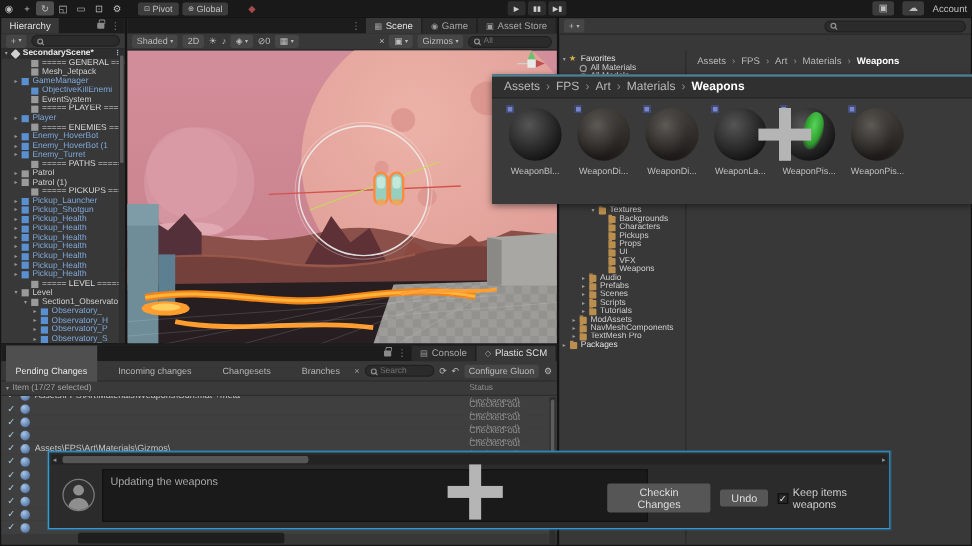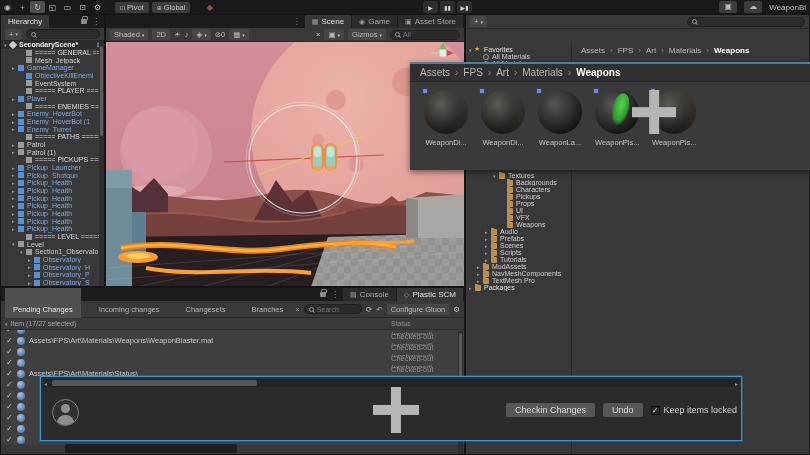--- a/index.html
+++ b/index.html
@@ -114,21 +114,21 @@
     </span>
   <span class="toolbtn" style="color:#a34b4b;margin-left:12px">◆</span>
   <div class="playctr">
     <span class="playbtn">▶</span>
     <span class="playbtn">▮▮</span>
     <span class="playbtn">▶▮</span>
   </div>
   <div class="topright">
     <span class="sq">▣</span>
     <span class="sq">☁</span>
-    <span>WeaponBl</span>
+    <span>Account</span>
   </div>
 </div>
 
 <div id="hierarchy" class="panel" style="left:0;top:14px;width:105px;height:273px">
   <div class="tabstrip">
     <div class="tab sel">
         <span>Hierarchy</span>
       </div>
     <div class="stripright">
         <span class="padlock"></span>
@@ -652,42 +652,42 @@
   <div class="fhead">
     <span style="font-size:5px;color:#9a9a9a">▾</span>
     <span>Item (17/27 selected)</span>
     <span class="st">Status</span>
   </div>
   <div style="position:relative;overflow:hidden;height:124px">
 
   <div class="frow k-clipped">
         <span class="chk">✓</span>
         <span class="matic"></span>
+        <span class="path">Assets\FPS\Art\Materials\Weapons\Gun.mat +meta</span>
         <span class="st">Checked-out (unchanged)</span>
       </div>
       <div class="frow">
         <span class="chk">✓</span>
         <span class="matic"></span>
-        <span class="path">Assets\FPS\Art\Materials\Weapons\WeaponBlaster.mat</span>
         <span class="st">Checked-out (unchanged)</span>
       </div>
       <div class="frow">
         <span class="chk">✓</span>
         <span class="matic"></span>
         <span class="st">Checked-out (unchanged)</span>
       </div>
       <div class="frow">
         <span class="chk">✓</span>
         <span class="matic"></span>
         <span class="st">Checked-out (unchanged)</span>
       </div>
       <div class="frow">
         <span class="chk">✓</span>
         <span class="matic"></span>
-        <span class="path">Assets\FPS\Art\Materials\Status\</span>
+        <span class="path">Assets\FPS\Art\Materials\Gizmos\</span>
         <span class="st">Checked-out (unchanged)</span>
       </div>
       <div class="frow">
         <span class="chk">✓</span>
         <span class="matic"></span>
         <span class="path" style="visibility: hidden;"></span>
 
       </div>
       <div class="frow">
         <span class="chk">✓</span>
@@ -741,20 +741,25 @@
       </span>
       <span class="crumb">
         <span>Materials</span>
       </span>
       <span class="crumb">
         <span>Weapons</span>
       </span>
     </div>
   <div id="thumbs">
 
+      <div class="thumb">
+        <span class="badge"></span>
+        <div class="sphere"></div>
+        <div class="tlabel">WeaponBl...</div>
+      </div>
       <div class="thumb k-textured">
         <span class="badge"></span>
         <div class="sphere"></div>
         <div class="tlabel">WeaponDi...</div>
       </div>
       <div class="thumb k-textured">
         <span class="badge"></span>
         <div class="sphere"></div>
         <div class="tlabel">WeaponDi...</div>
       </div>
@@ -777,22 +782,23 @@
 </div>
 <div class="pluscur" style="left:632px;top:90px;width:44px;height:44px"></div>
 
 <div id="checkinbox">
   <div class="hscroll">
     <span style="position:absolute;left:1px">◂</span>
     <div class="hthumb"></div>
     <span style="position:absolute;right:1px">▸</span>
   </div>
   <div class="avatar"></div>
+  <textarea id="comment" style="">Updating the weapons</textarea>
   <div class="ckrow" style="left:465px">
     <button class="btn">Checkin Changes</button>
     <button class="btn">Undo</button>
     <span style="display:flex;align-items:center;gap:4px">
       <span class="cbx">✓</span>
-      <span style="font-size:9px;color:#cfcfcf">Keep items locked</span>
+      <span style="font-size:9px;color:#cfcfcf">Keep items weapons</span>
     </span>
   </div>
 </div>
 <div class="pluscur" style="left:373px;top:387px;width:46px;height:46px"></div>
 
 </body></html>

